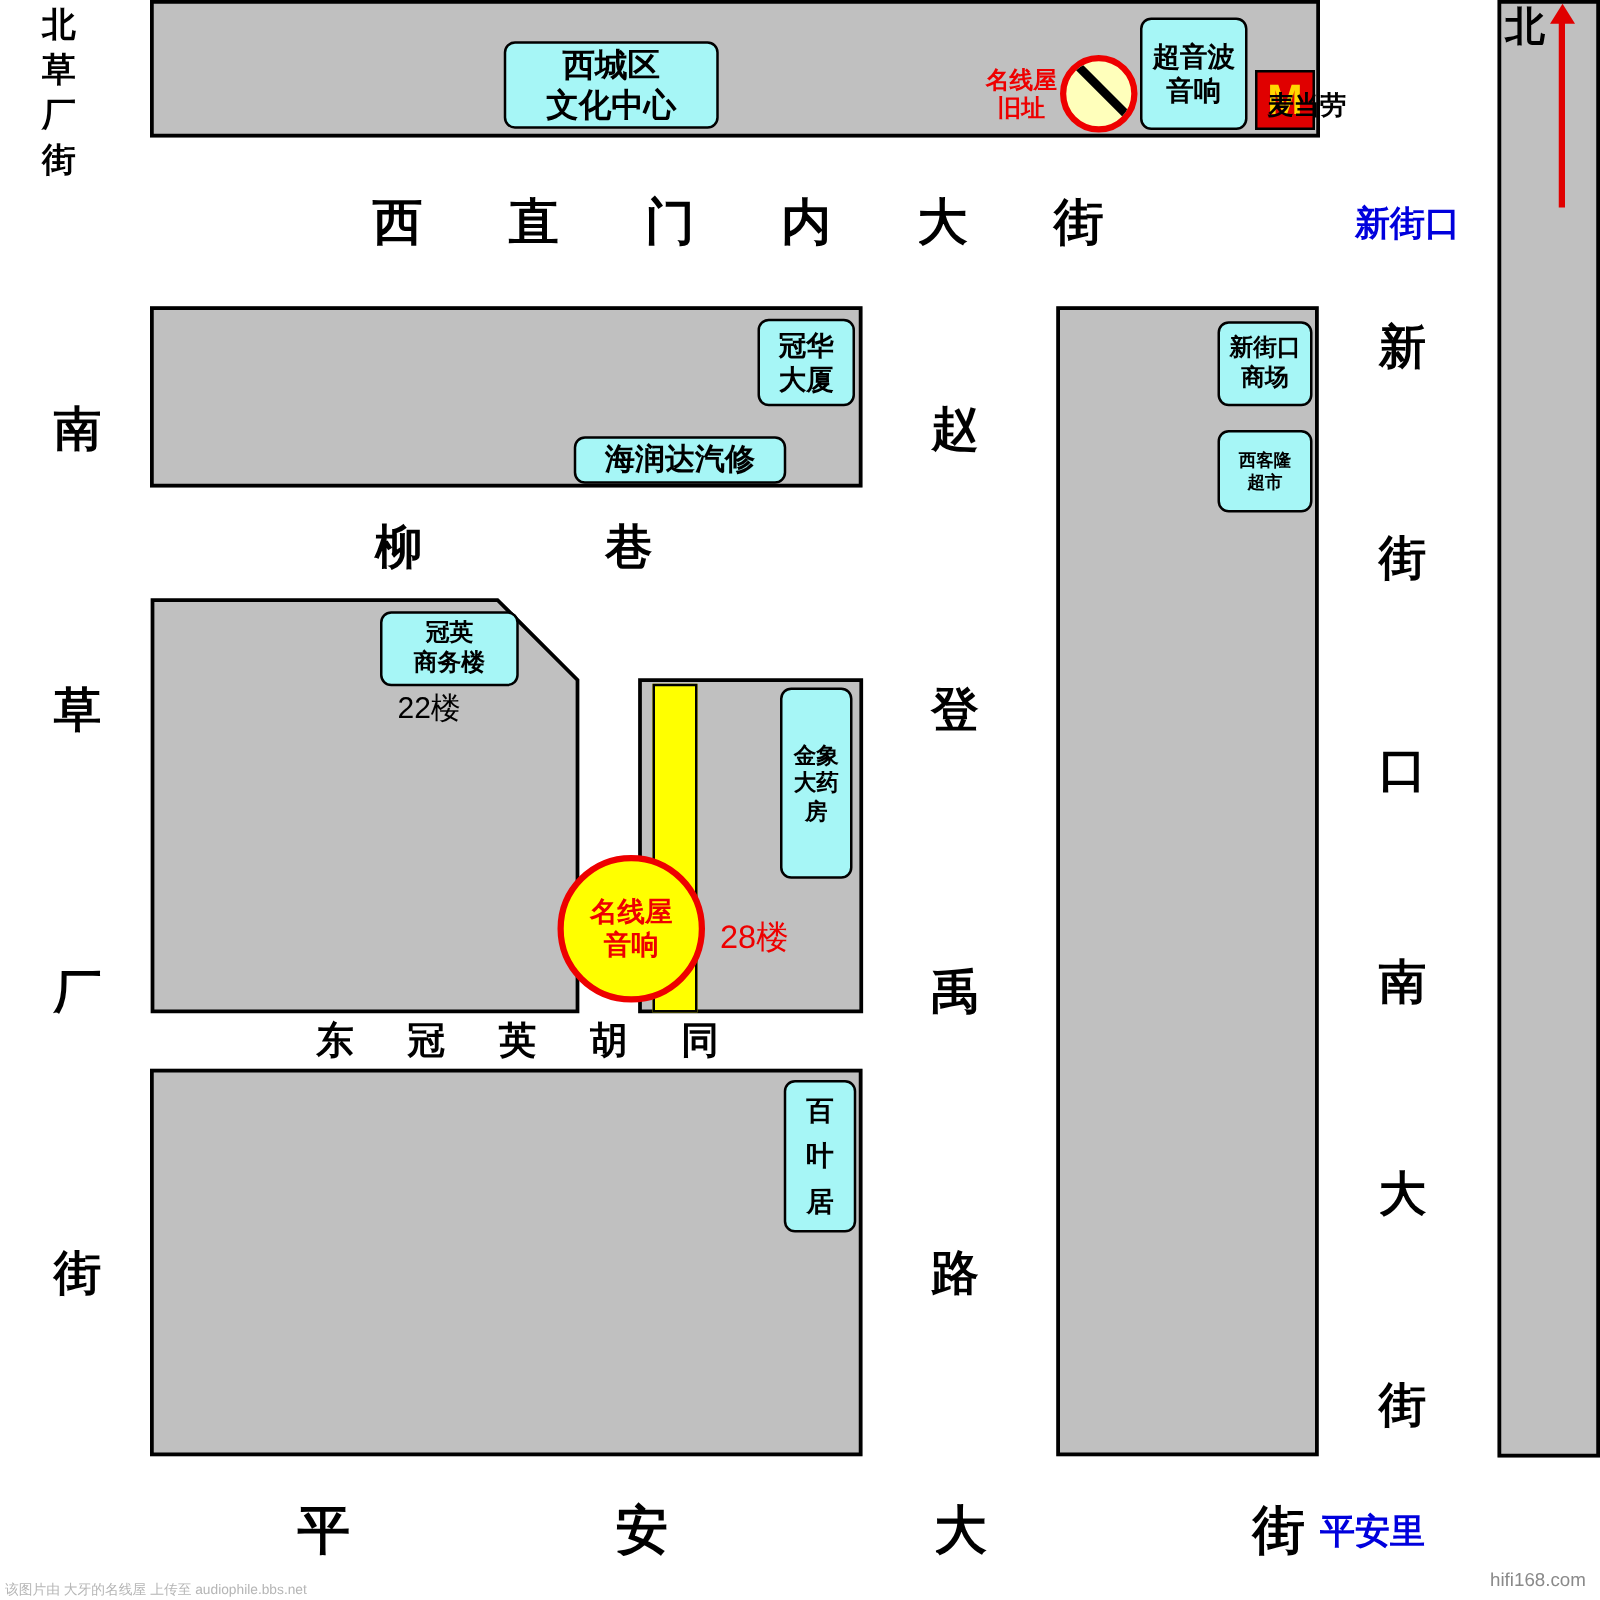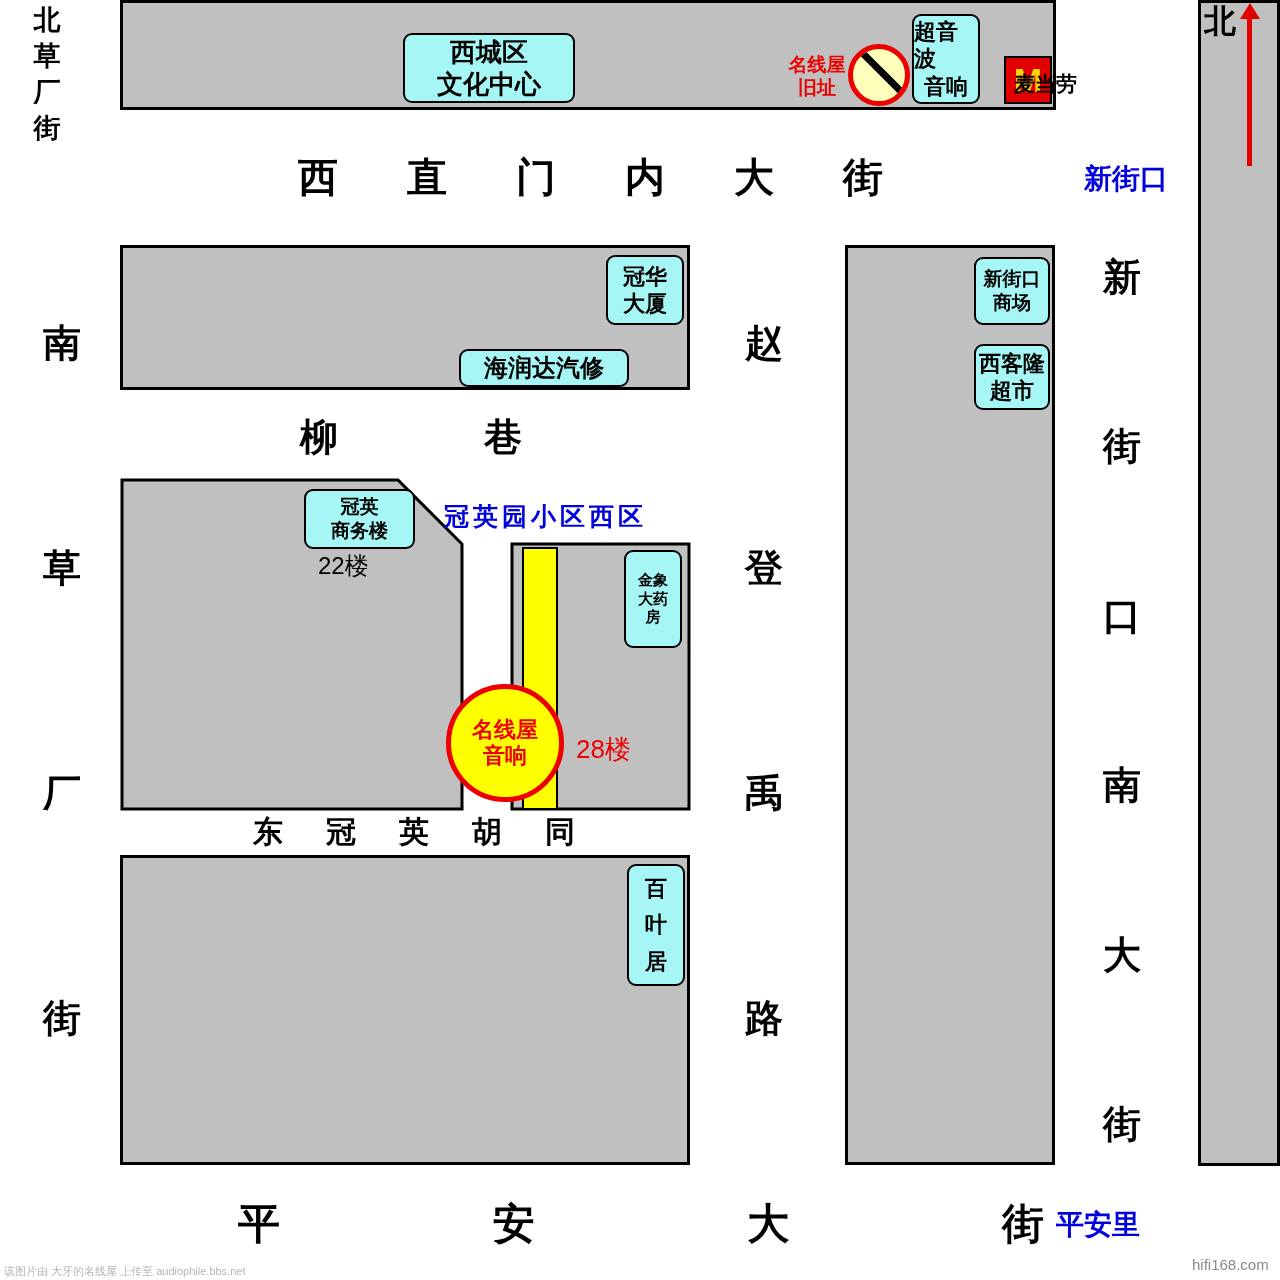--- a/index.html
+++ b/index.html
@@ -64,21 +64,21 @@
 
   <div class="abs red-text" style="left:776px; top:54px; width:82px; font-size:19px; font-weight:bold; text-align:center; line-height:1.2; display:flex; flex-direction:column">
       <span>名线屋</span>
       <span>旧址</span>
     </div>
 
   <div class="abs" style="left:848px; top:44px; width:62px; height:62px; border-radius:50%; background:#ffffbb; border:5px solid #ee0000; overflow:hidden; z-index:3">
     <div style="position:absolute; left:-10px; top:27px; width:92px; height:7px; background:#000; transform:rotate(45deg)"></div>
   </div>
 
-  <div class="cyan" style="left:912px; top:14px; width:68px; height:90px; font-size:22px">
+  <div class="cyan" style="left:912px; top:14px; width:86px; height:90px; font-size:22px">
       <span>超音波</span>
       <span>音响</span>
     </div>
 
   <div class="abs" style="left:1004px; top:56px; width:48px; height:48px; background:#e00000; border:2px solid #000; display:flex; align-items:center; justify-content:center; color:#ffd700; font-weight:bold; font-size:34px">
     <span>M</span>
   </div>
   <div class="abs" style="left:1014px; top:70px; font-size:21px; font-weight:bold">麦当劳</div>
 
   <div class="hstreet" style="left:298px; top:150px; width:585px; font-size:40px">
@@ -128,43 +128,42 @@
   <div class="vstreet" style="left:1102px; top:252px; height:898px; width:40px; font-size:38px">
       <span>新</span>
       <span>街</span>
       <span>口</span>
       <span>南</span>
       <span>大</span>
       <span>街</span>
     </div>
 
   <div class="blue-label" style="left:1084px; top:160px; font-size:28px">新街口</div>
-  <div class="blue-label" style="left:444px; top:500px; font-size:25px; letter-spacing:4px">冠英园小区西区</div>
   <div class="blue-label" style="left:1056px; top:1206px; font-size:28px">平安里</div>
 
   <div class="cyan" style="left:606px; top:255px; width:78px; height:70px; font-size:22px">
       <span>冠华</span>
       <span>大厦</span>
     </div>
   <div class="cyan" style="left:459px; top:349px; width:170px; height:38px; font-size:24px">
       <span>海润达汽修</span>
     </div>
   <div class="cyan" style="left:974px; top:257px; width:76px; height:68px; font-size:19px">
       <span>新街口</span>
       <span>商场</span>
     </div>
-  <div class="cyan" style="left:974px; top:344px; width:76px; height:66px; font-size:22px">
+  <div class="cyan" style="left:974px; top:344px; width:76px; height:66px; font-size:14px">
       <span>西客隆</span>
       <span>超市</span>
     </div>
   <div class="cyan" style="left:304px; top:489px; width:111px; height:60px; font-size:19px">
       <span>冠英</span>
       <span>商务楼</span>
     </div>
-  <div class="cyan" style="left:624px; top:550px; width:58px; height:98px; font-size:15px">
+  <div class="cyan" style="left:624px; top:550px; width:58px; height:153px; font-size:18px">
       <span>金象</span>
       <span>大药</span>
       <span>房</span>
     </div>
   <div class="cyan" style="left:627px; top:864px; width:58px; height:122px; font-size:22px; justify-content:space-evenly">
       <span>百</span>
       <span>叶</span>
       <span>居</span>
     </div>
 

